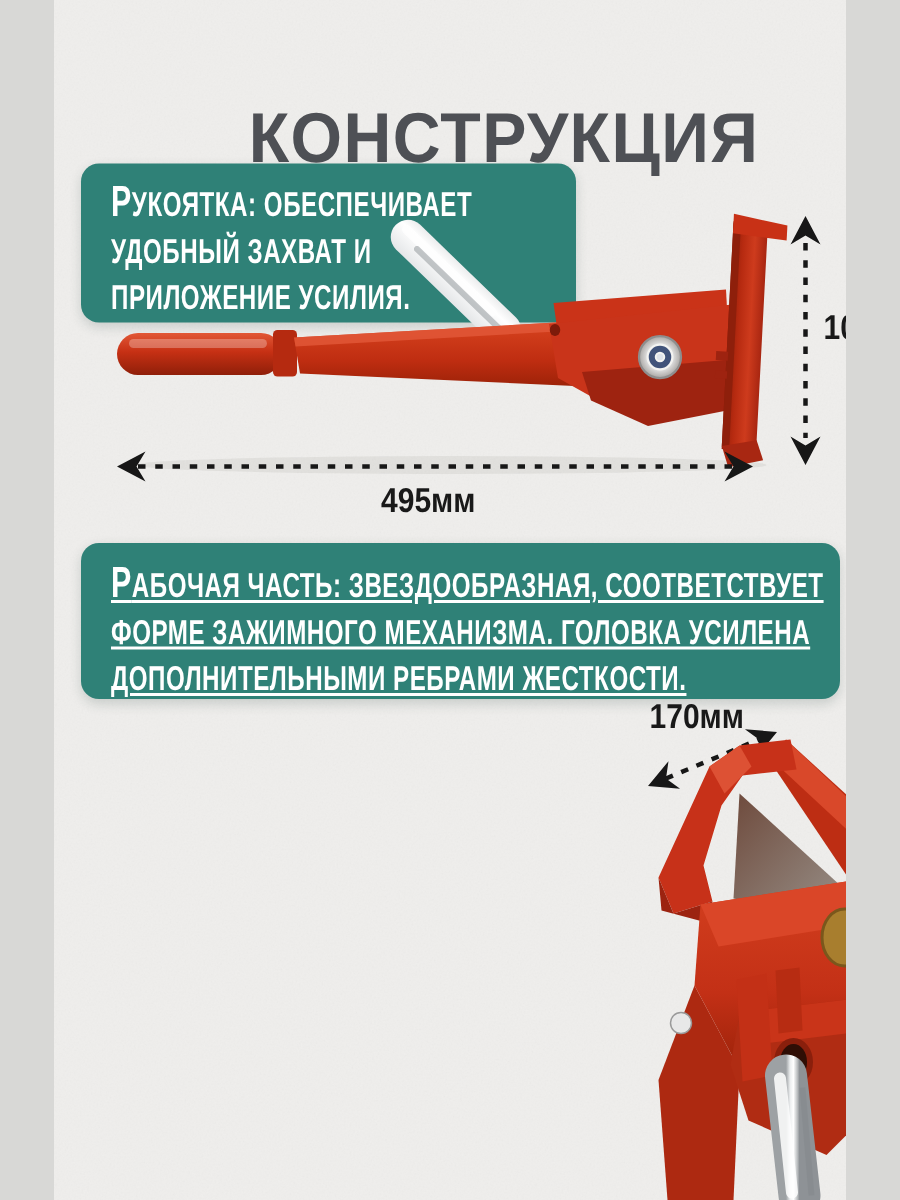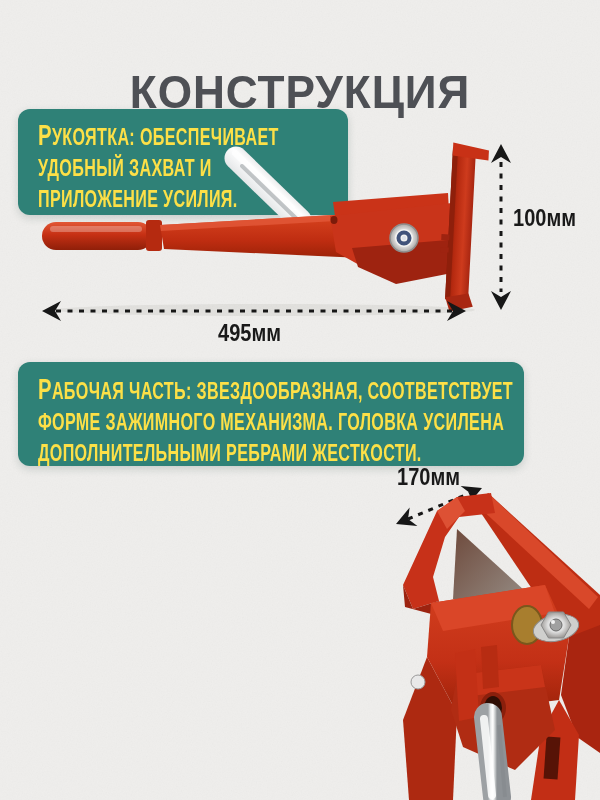--- a/index.html
+++ b/index.html
@@ -1,42 +1,42 @@
 <!DOCTYPE html>
 <html><head>
 <meta charset="utf-8">
 <style>
   html,body { margin:0; padding:0; background:#d8d8d6; }
   .canvas {
-    position:relative; width:600px; height:800px; margin:0 auto;
+    position:relative; width:528px; height:800px; margin:0 auto;
     background:#efeeec; overflow:hidden;
     font-family:"Liberation Sans", sans-serif;
   }
   .texture { position:absolute; left:0; top:0; pointer-events:none; }
 
   .page-title {
     position:absolute; top:33px; left:0; width:600px; text-align:center;
     font-size:47px; font-weight:700; color:#4e5055; letter-spacing:1px;
     transform:scaleX(.94); white-space:nowrap;
   }
 
   .callout {
     position:absolute; background:#2f8177; border-radius:12px;
-    box-shadow:0 3px 8px rgba(35,60,55,.18); color:#fde047;
+    box-shadow:0 3px 8px rgba(35,60,55,.18); color:#ffffff;
     box-sizing:border-box;
   }
   .callout .ln {
     font-weight:700; font-size:23px; line-height:31px; letter-spacing:.5px;
     text-transform:uppercase; white-space:nowrap;
     transform:scaleX(.70); transform-origin:0 50%;
   }
   .callout .ln:first-child::first-letter { font-size:29px; }
 
   #callout-handle   { left:18px; top:109px; width:330px; height:106px; padding:11px 0 0 20px; }
-  #callout-working  { left:18px; top:362px; width:506px; height:104px; padding:12px 0 0 20px; }
+  #callout-working  { left:18px; top:362px; width:506px; height:104px; padding:12px 0 0 20px;text-decoration:underline; }
   #callout-material { left:19px; top:598px; width:394px; height:101px; padding:9px 0 0 20px; }
 
   .dim-label {
     position:absolute; font-weight:700; font-size:23px; color:#191919;
     transform:scaleX(.87); transform-origin:0 50%; white-space:nowrap;
   }
   #dim-height { left:513px; top:205px; }
   #dim-length { left:218px; top:320px; }
   #dim-head   { left:397px; top:464px; }
 

